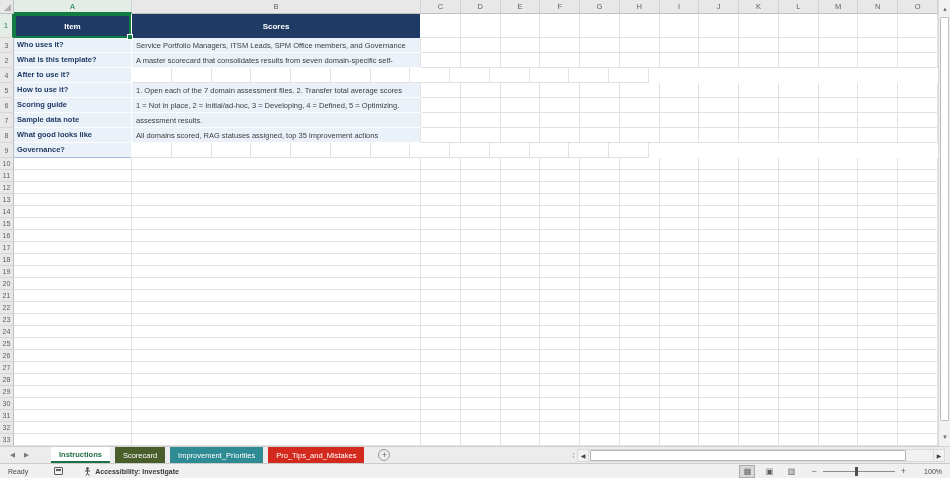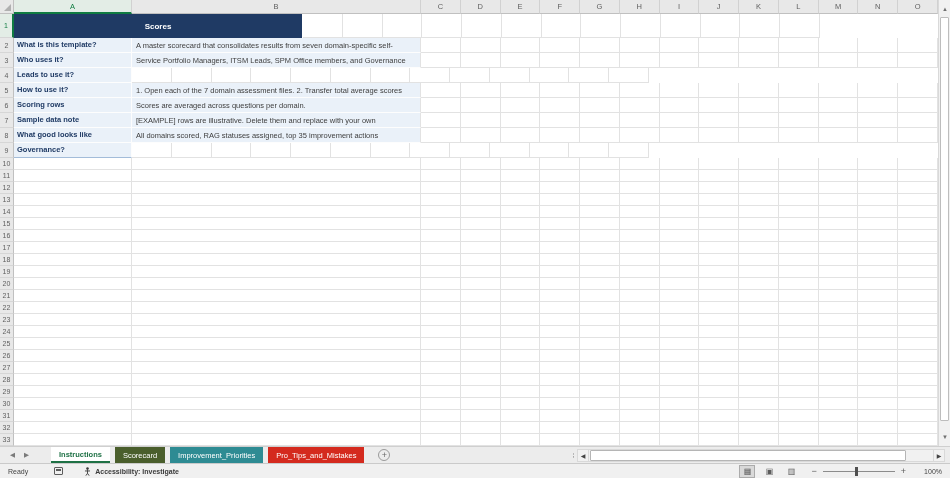--- a/index.html
+++ b/index.html
@@ -90,34 +90,56 @@
           <div class="colh" style="width: 39.77px;">I</div>
           <div class="colh" style="width: 39.77px;">J</div>
           <div class="colh" style="width: 39.77px;">K</div>
           <div class="colh" style="width: 39.77px;">L</div>
           <div class="colh" style="width: 39.77px;">M</div>
           <div class="colh" style="width: 39.77px;">N</div>
           <div class="colh" style="width: 39.77px;">O</div>
         </div>
         <div class="grow" style="height: 24px;">
           <div class="rowh sel">1</div>
+          <div class="navyc a1sel" style="width: 118px;">Item</div>
           <div class="navyc" style="width: 289px;">Scores</div>
           <div class="ec" style="width: 39.77px; height: 24px;"></div>
           <div class="ec" style="width: 39.77px; height: 24px;"></div>
           <div class="ec" style="width: 39.77px; height: 24px;"></div>
           <div class="ec" style="width: 39.77px; height: 24px;"></div>
           <div class="ec" style="width: 39.77px; height: 24px;"></div>
           <div class="ec" style="width: 39.77px; height: 24px;"></div>
           <div class="ec" style="width: 39.77px; height: 24px;"></div>
           <div class="ec" style="width: 39.77px; height: 24px;"></div>
           <div class="ec" style="width: 39.77px; height: 24px;"></div>
           <div class="ec" style="width: 39.77px; height: 24px;"></div>
           <div class="ec" style="width: 39.77px; height: 24px;"></div>
           <div class="ec" style="width: 39.77px; height: 24px;"></div>
           <div class="ec" style="width: 39.77px; height: 24px;"></div>
+        </div>
+        <div class="grow" style="height: 15px;">
+          <div class="rowh">3</div>
+          <div class="icell" style="width: 118px;">Who uses it?</div>
+          <div class="dcell" style="width: 289px;">
+            <div>Service Portfolio Managers, ITSM Leads, SPM Office members, and Governance</div>
+            <div>leads.</div>
+          </div>
+          <div class="ec" style="width: 39.77px;"></div>
+          <div class="ec" style="width: 39.77px;"></div>
+          <div class="ec" style="width: 39.77px;"></div>
+          <div class="ec" style="width: 39.77px;"></div>
+          <div class="ec" style="width: 39.77px;"></div>
+          <div class="ec" style="width: 39.77px;"></div>
+          <div class="ec" style="width: 39.77px;"></div>
+          <div class="ec" style="width: 39.77px;"></div>
+          <div class="ec" style="width: 39.77px;"></div>
+          <div class="ec" style="width: 39.77px;"></div>
+          <div class="ec" style="width: 39.77px;"></div>
+          <div class="ec" style="width: 39.77px;"></div>
+          <div class="ec" style="width: 39.77px;"></div>
         </div>
         <div class="grow" style="height: 15px;">
           <div class="rowh">2</div>
           <div class="icell" style="width: 118px;">What is this template?</div>
           <div class="dcell" style="width: 289px;">
             <div>A master scorecard that consolidates results from seven domain-specific self-</div>
             <div>assessments into a single portfolio view.</div>
           </div>
           <div class="ec" style="width: 39.77px;"></div>
           <div class="ec" style="width: 39.77px;"></div>
@@ -127,43 +149,22 @@
           <div class="ec" style="width: 39.77px;"></div>
           <div class="ec" style="width: 39.77px;"></div>
           <div class="ec" style="width: 39.77px;"></div>
           <div class="ec" style="width: 39.77px;"></div>
           <div class="ec" style="width: 39.77px;"></div>
           <div class="ec" style="width: 39.77px;"></div>
           <div class="ec" style="width: 39.77px;"></div>
           <div class="ec" style="width: 39.77px;"></div>
         </div>
         <div class="grow" style="height: 15px;">
-          <div class="rowh">3</div>
-          <div class="icell" style="width: 118px;">Who uses it?</div>
-          <div class="dcell" style="width: 289px;">
-            <div>Service Portfolio Managers, ITSM Leads, SPM Office members, and Governance</div>
-            <div>leads.</div>
-          </div>
-          <div class="ec" style="width: 39.77px;"></div>
-          <div class="ec" style="width: 39.77px;"></div>
-          <div class="ec" style="width: 39.77px;"></div>
-          <div class="ec" style="width: 39.77px;"></div>
-          <div class="ec" style="width: 39.77px;"></div>
-          <div class="ec" style="width: 39.77px;"></div>
-          <div class="ec" style="width: 39.77px;"></div>
-          <div class="ec" style="width: 39.77px;"></div>
-          <div class="ec" style="width: 39.77px;"></div>
-          <div class="ec" style="width: 39.77px;"></div>
-          <div class="ec" style="width: 39.77px;"></div>
-          <div class="ec" style="width: 39.77px;"></div>
-          <div class="ec" style="width: 39.77px;"></div>
-        </div>
-        <div class="grow" style="height: 15px;">
           <div class="rowh">4</div>
-          <div class="icell" style="width: 118px;">Leads to use it?</div>
+          <div class="icell" style="width: 118px;">After to use it?</div>
           <div class="ec" style="width: 39.77px;"></div>
           <div class="ec" style="width: 39.77px;"></div>
           <div class="ec" style="width: 39.77px;"></div>
           <div class="ec" style="width: 39.77px;"></div>
           <div class="ec" style="width: 39.77px;"></div>
           <div class="ec" style="width: 39.77px;"></div>
           <div class="ec" style="width: 39.77px;"></div>
           <div class="ec" style="width: 39.77px;"></div>
           <div class="ec" style="width: 39.77px;"></div>
           <div class="ec" style="width: 39.77px;"></div>
@@ -187,43 +188,43 @@
           <div class="ec" style="width: 39.77px;"></div>
           <div class="ec" style="width: 39.77px;"></div>
           <div class="ec" style="width: 39.77px;"></div>
           <div class="ec" style="width: 39.77px;"></div>
           <div class="ec" style="width: 39.77px;"></div>
           <div class="ec" style="width: 39.77px;"></div>
           <div class="ec" style="width: 39.77px;"></div>
         </div>
         <div class="grow" style="height: 15px;">
           <div class="rowh">6</div>
-          <div class="icell" style="width: 118px;">Scoring rows</div>
+          <div class="icell" style="width: 118px;">Scoring guide</div>
           <div class="dcell" style="width: 289px;">
+            <div>1 = Not in place, 2 = Initial/ad-hoc, 3 = Developing, 4 = Defined, 5 = Optimizing.</div>
             <div>Scores are averaged across questions per domain.</div>
           </div>
           <div class="ec" style="width: 39.77px;"></div>
           <div class="ec" style="width: 39.77px;"></div>
           <div class="ec" style="width: 39.77px;"></div>
           <div class="ec" style="width: 39.77px;"></div>
           <div class="ec" style="width: 39.77px;"></div>
           <div class="ec" style="width: 39.77px;"></div>
           <div class="ec" style="width: 39.77px;"></div>
           <div class="ec" style="width: 39.77px;"></div>
           <div class="ec" style="width: 39.77px;"></div>
           <div class="ec" style="width: 39.77px;"></div>
           <div class="ec" style="width: 39.77px;"></div>
           <div class="ec" style="width: 39.77px;"></div>
           <div class="ec" style="width: 39.77px;"></div>
         </div>
         <div class="grow" style="height: 15px;">
           <div class="rowh">7</div>
           <div class="icell" style="width: 118px;">Sample data note</div>
           <div class="dcell" style="width: 289px;">
-            <div>[EXAMPLE] rows are illustrative. Delete them and replace with your own</div>
             <div>assessment results.</div>
           </div>
           <div class="ec" style="width: 39.77px;"></div>
           <div class="ec" style="width: 39.77px;"></div>
           <div class="ec" style="width: 39.77px;"></div>
           <div class="ec" style="width: 39.77px;"></div>
           <div class="ec" style="width: 39.77px;"></div>
           <div class="ec" style="width: 39.77px;"></div>
           <div class="ec" style="width: 39.77px;"></div>
           <div class="ec" style="width: 39.77px;"></div>

